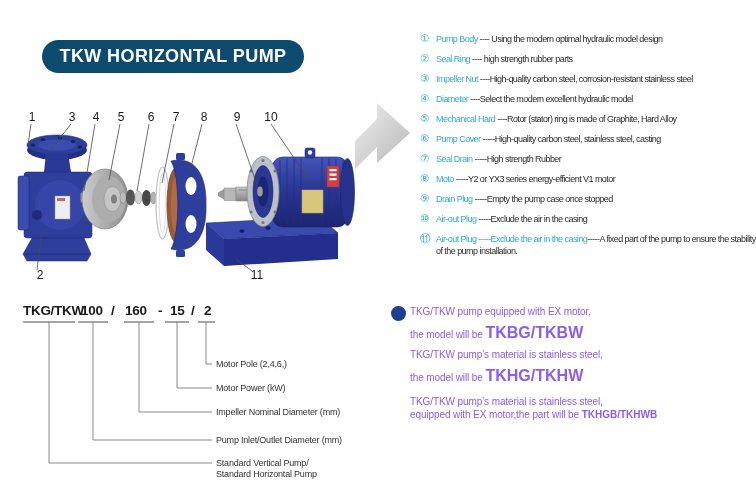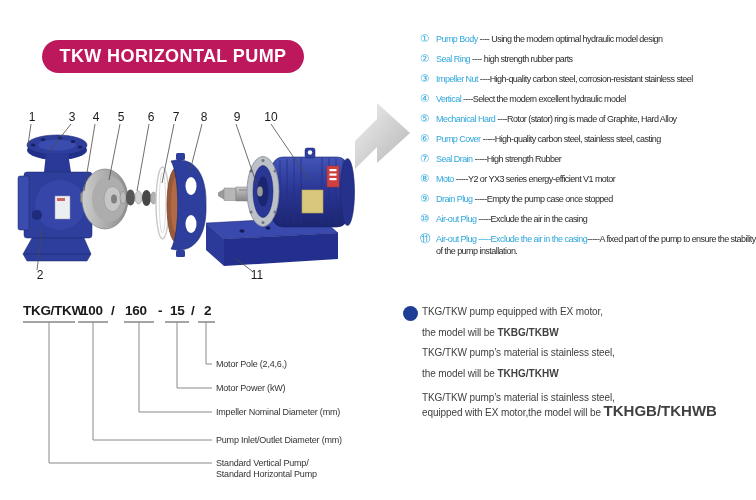--- a/index.html
+++ b/index.html
@@ -4,21 +4,21 @@
 <style>
   html,body { margin:0; padding:0; }
   body {
     width:756px; height:500px; position:relative; overflow:hidden;
     background:#ffffff; font-family:"Liberation Sans", sans-serif;
   }
 
   
   .ribbon {
     position:absolute; left:42px; top:40px; width:262px; height:33px;
-    background:#be185d; border-radius:17px;
+    background:#0c4a6e; border-radius:17px;
     display:flex; align-items:center; justify-content:center;
   }
   .ribbon span { color:#fff; font-weight:bold; font-size:18px; letter-spacing:.4px; }
 
   
   .pump-svg  { position:absolute; left:10px;  top:95px; }
   .arrow-svg { position:absolute; left:352px; top:97px; }
   .pump-svg text { font-size:12px; fill:#1a1a1a; text-anchor:middle; }
   .pump-svg .leader { stroke:#4a4a4a; stroke-width:.8; fill:none; }
 
@@ -35,27 +35,27 @@
   .pdesc { color:#2b2b2b;margin-top:23px; }
 
   
   .model-svg { position:absolute; left:15px; top:298px; }
   .model-svg .seg { font-weight:bold; font-size:13.5px; fill:#1a1a1a; letter-spacing:-.3px; }
   .model-svg .lbl { font-size:9px; fill:#333; letter-spacing:-.2px; }
   .model-svg .ul  { stroke:#4a4a4a; stroke-width:1; }
   .model-svg .cn  { stroke:#8a8a8a; stroke-width:1; fill:none; }
 
   
-  .variants { position:absolute; left:396px; top:302px; width:356px; padding-left:26px; box-sizing:border-box; color:#404040; }
+  .variants { position:absolute; left:384px; top:302px; width:356px; padding-left:26px; box-sizing:border-box; color:#8b5cf6; }
   .bullet { position:absolute; left:7px; top:4px; width:15px; height:15px; border-radius:50%; background:#1e3e96; }
   .vl { font-size:10px; line-height:20.5px; letter-spacing:-.1px; white-space:nowrap; }
-  .vcode { font-weight:bold; font-size:10px; letter-spacing:0; }
+  .vcode { font-weight:bold; font-size:16px; letter-spacing:0; }
   .v4 { margin-top:7px; }
   .v4 .vl { line-height:13px; }
-  .v4 .vcode { font-size:15px; }
+  .v4 .vcode { font-size:10px; }
 </style>
 </head>
 <body>
 
 <div class="ribbon">
   <span>TKW HORIZONTAL PUMP</span>
 </div>
 
 <svg class="pump-svg" width="350" height="200" viewBox="0 0 350 200">
   <defs>
@@ -216,21 +216,21 @@
         <stop offset="1" stop-color="#b5b5b5"></stop>
     </linearGradient>
   </defs>
   <polygon points="58,36 25,6 25,22 3,44 3,72 25,50 25,66" fill="url(#gArrow)"></polygon>
 </svg>
 
 <ul class="parts">
   <li><span class="pnum">①</span><span class="pname">Pump Body</span><span class="pdesc"> ---- Using the modern optimal hydraulic model design</span></li>
   <li><span class="pnum">②</span><span class="pname">Seal Ring</span><span class="pdesc"> ---- high strength rubber parts</span></li>
   <li><span class="pnum">③</span><span class="pname">Impeller Nut</span><span class="pdesc"> ----High-quality carbon steel, corrosion-resistant stainless steel</span></li>
-  <li><span class="pnum">④</span><span class="pname">Vertical</span><span class="pdesc"> ----Select the modern excellent hydraulic model</span></li>
+  <li><span class="pnum">④</span><span class="pname">Diameter</span><span class="pdesc"> ----Select the modern excellent hydraulic model</span></li>
   <li><span class="pnum">⑤</span><span class="pname">Mechanical Hard</span><span class="pdesc"> ----Rotor (stator) ring is made of Graphite, Hard Alloy</span></li>
   <li><span class="pnum">⑥</span><span class="pname">Pump Cover</span><span class="pdesc"> -----High-quality carbon steel, stainless steel, casting</span></li>
   <li><span class="pnum">⑦</span><span class="pname">Seal Drain</span><span class="pdesc"> -----High strength Rubber</span></li>
   <li><span class="pnum">⑧</span><span class="pname">Moto</span><span class="pdesc"> -----Y2 or YX3 series energy-efficient V1 motor</span></li>
   <li><span class="pnum">⑨</span><span class="pname">Drain Plug</span><span class="pdesc"> -----Empty the pump case once stopped</span></li>
   <li><span class="pnum">⑩</span><span class="pname">Air-out Plug</span><span class="pdesc"> -----Exclude the air in the casing</span></li>
   <li class="wrap"><span class="pnum">⑪</span><span class="pname">Air-out Plug -----Exclude the air in the casing</span><span class="pdesc">-----A fixed part of the pump to ensure the stability of the pump installation.</span></li>
 </ul>
 
 <svg class="model-svg" width="350" height="192" viewBox="0 0 350 192">
@@ -275,15 +275,15 @@
     <div class="vl"><span>the model will be </span><span class="vcode">TKBG/TKBW</span></div>
   </div>
   <div>
     <div class="vl">TKG/TKW pump’s material is stainless steel,</div>
     <div class="vl"><span>the model will be </span><span class="vcode">TKHG/TKHW</span></div>
   </div>
   <div>
   </div>
   <div class="v4">
     <div class="vl">TKG/TKW pump’s material is stainless steel,</div>
-    <div class="vl"><span>equipped with EX motor,the model will be </span><span class="vcode">TKHGB/TKHWB</span></div>
+    <div class="vl"><span>equipped with EX motor,the part will be </span><span class="vcode">TKHGB/TKHWB</span></div>
   </div>
 </div>
 
 </body></html>

